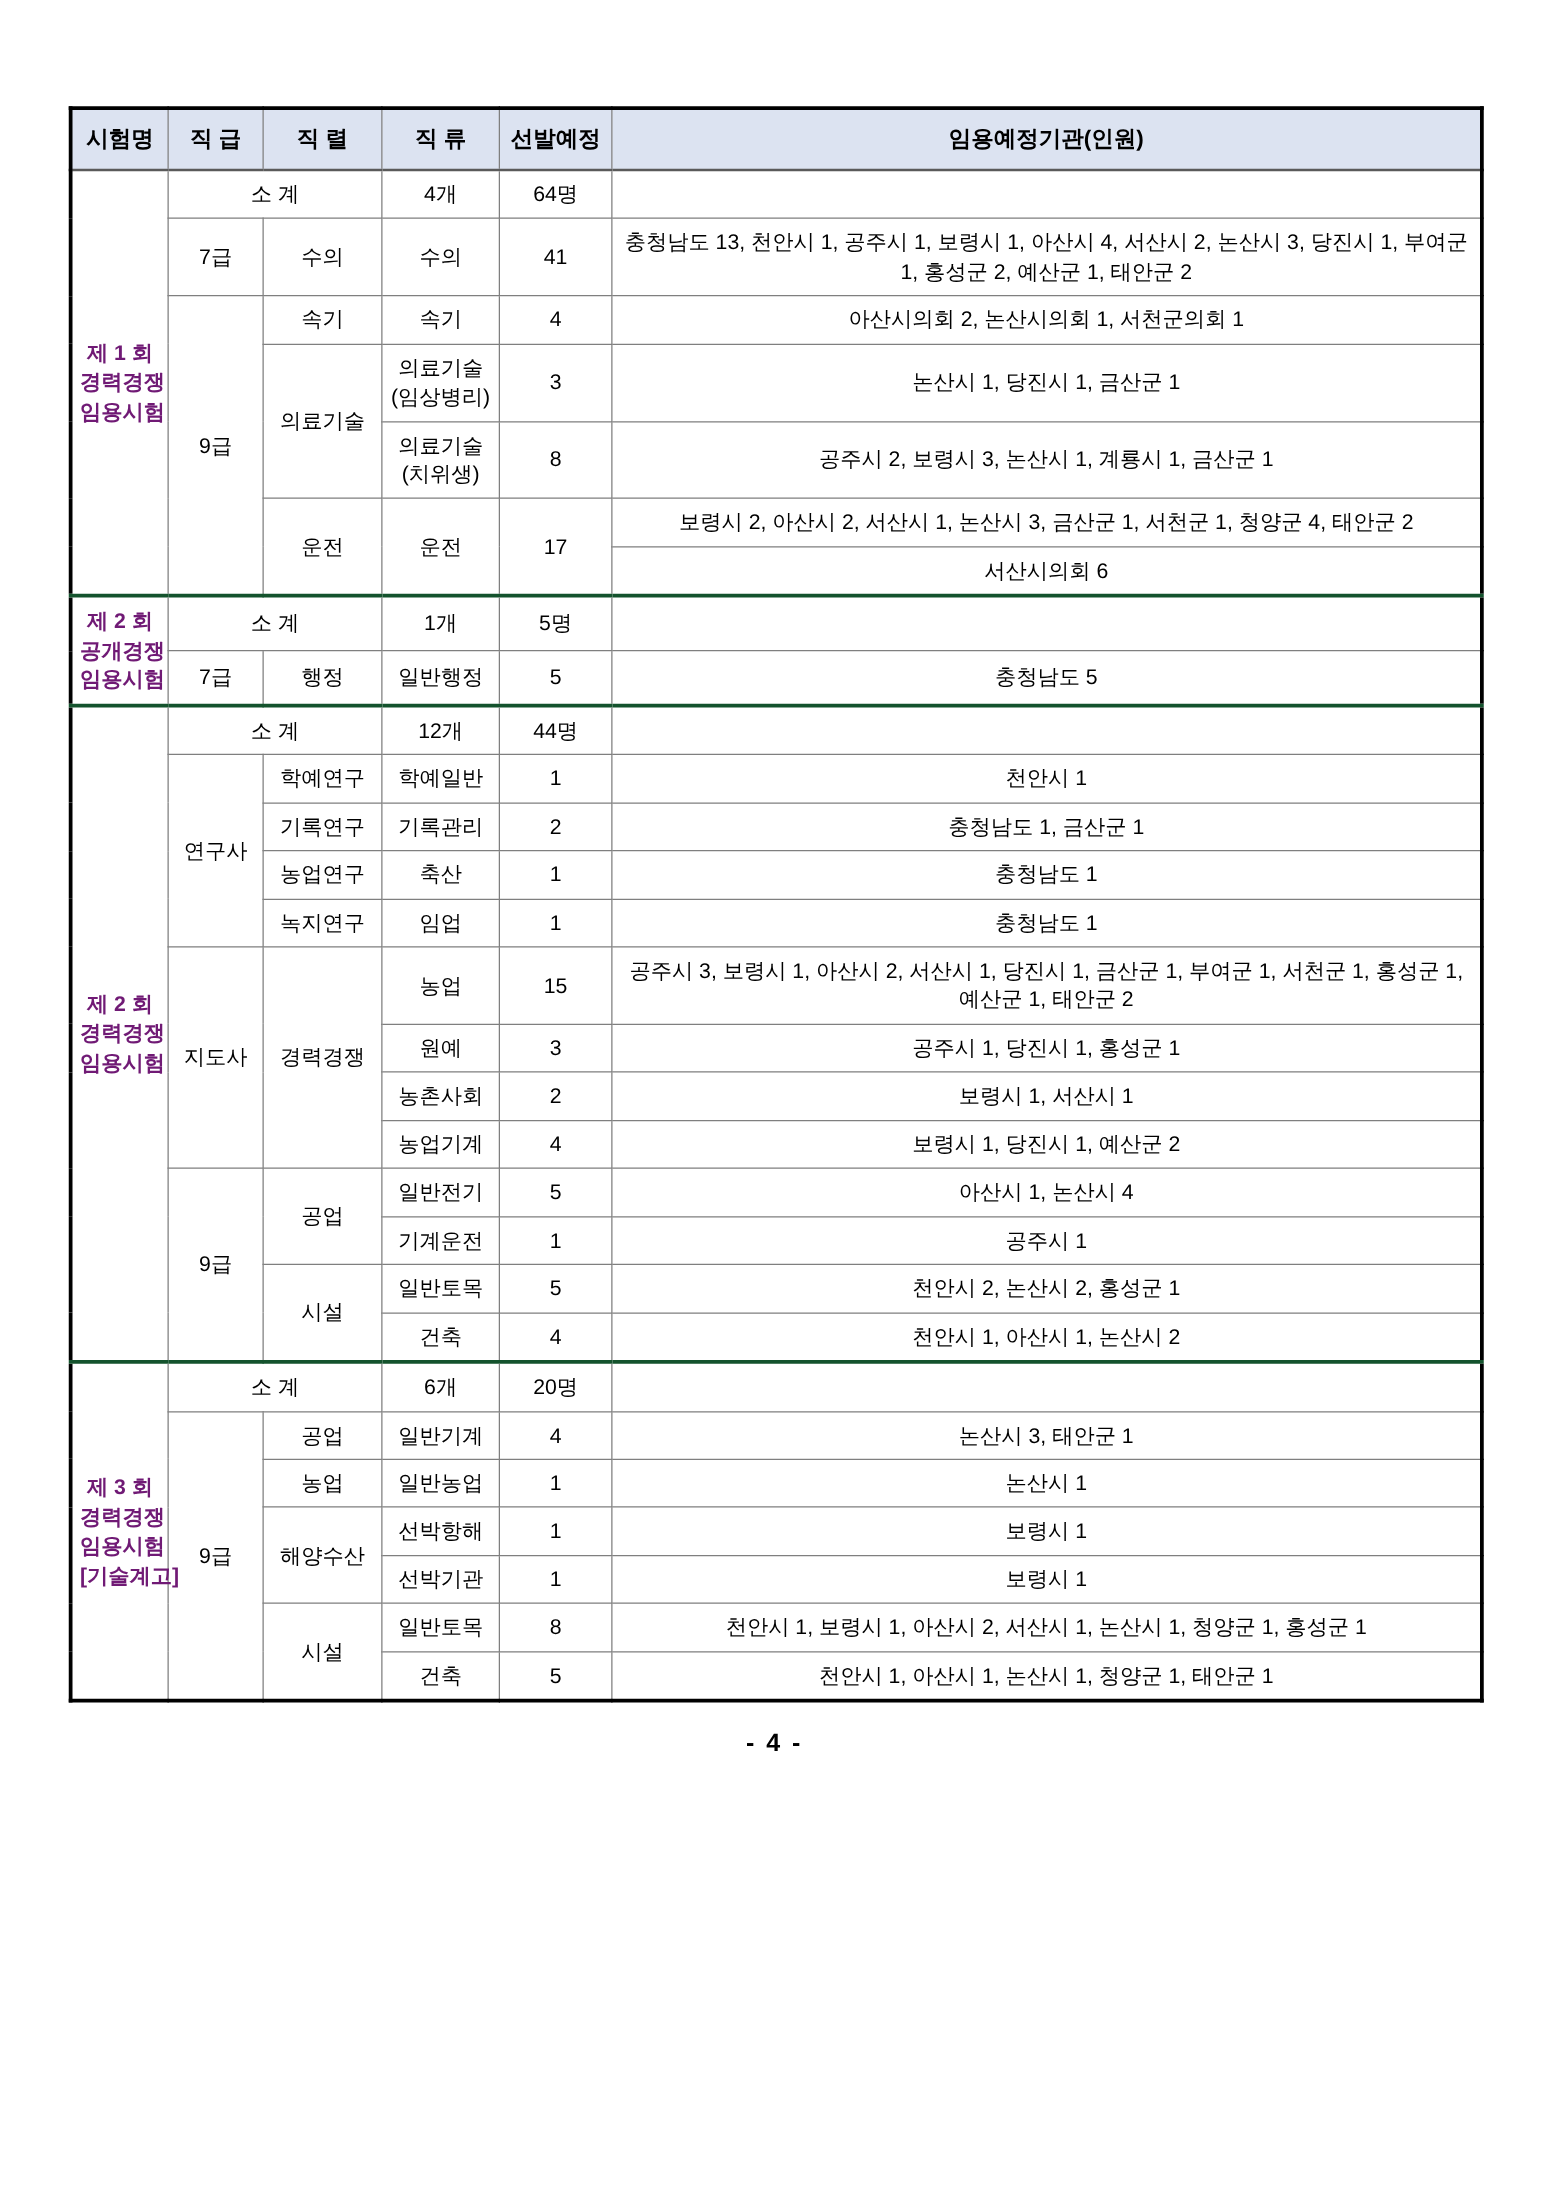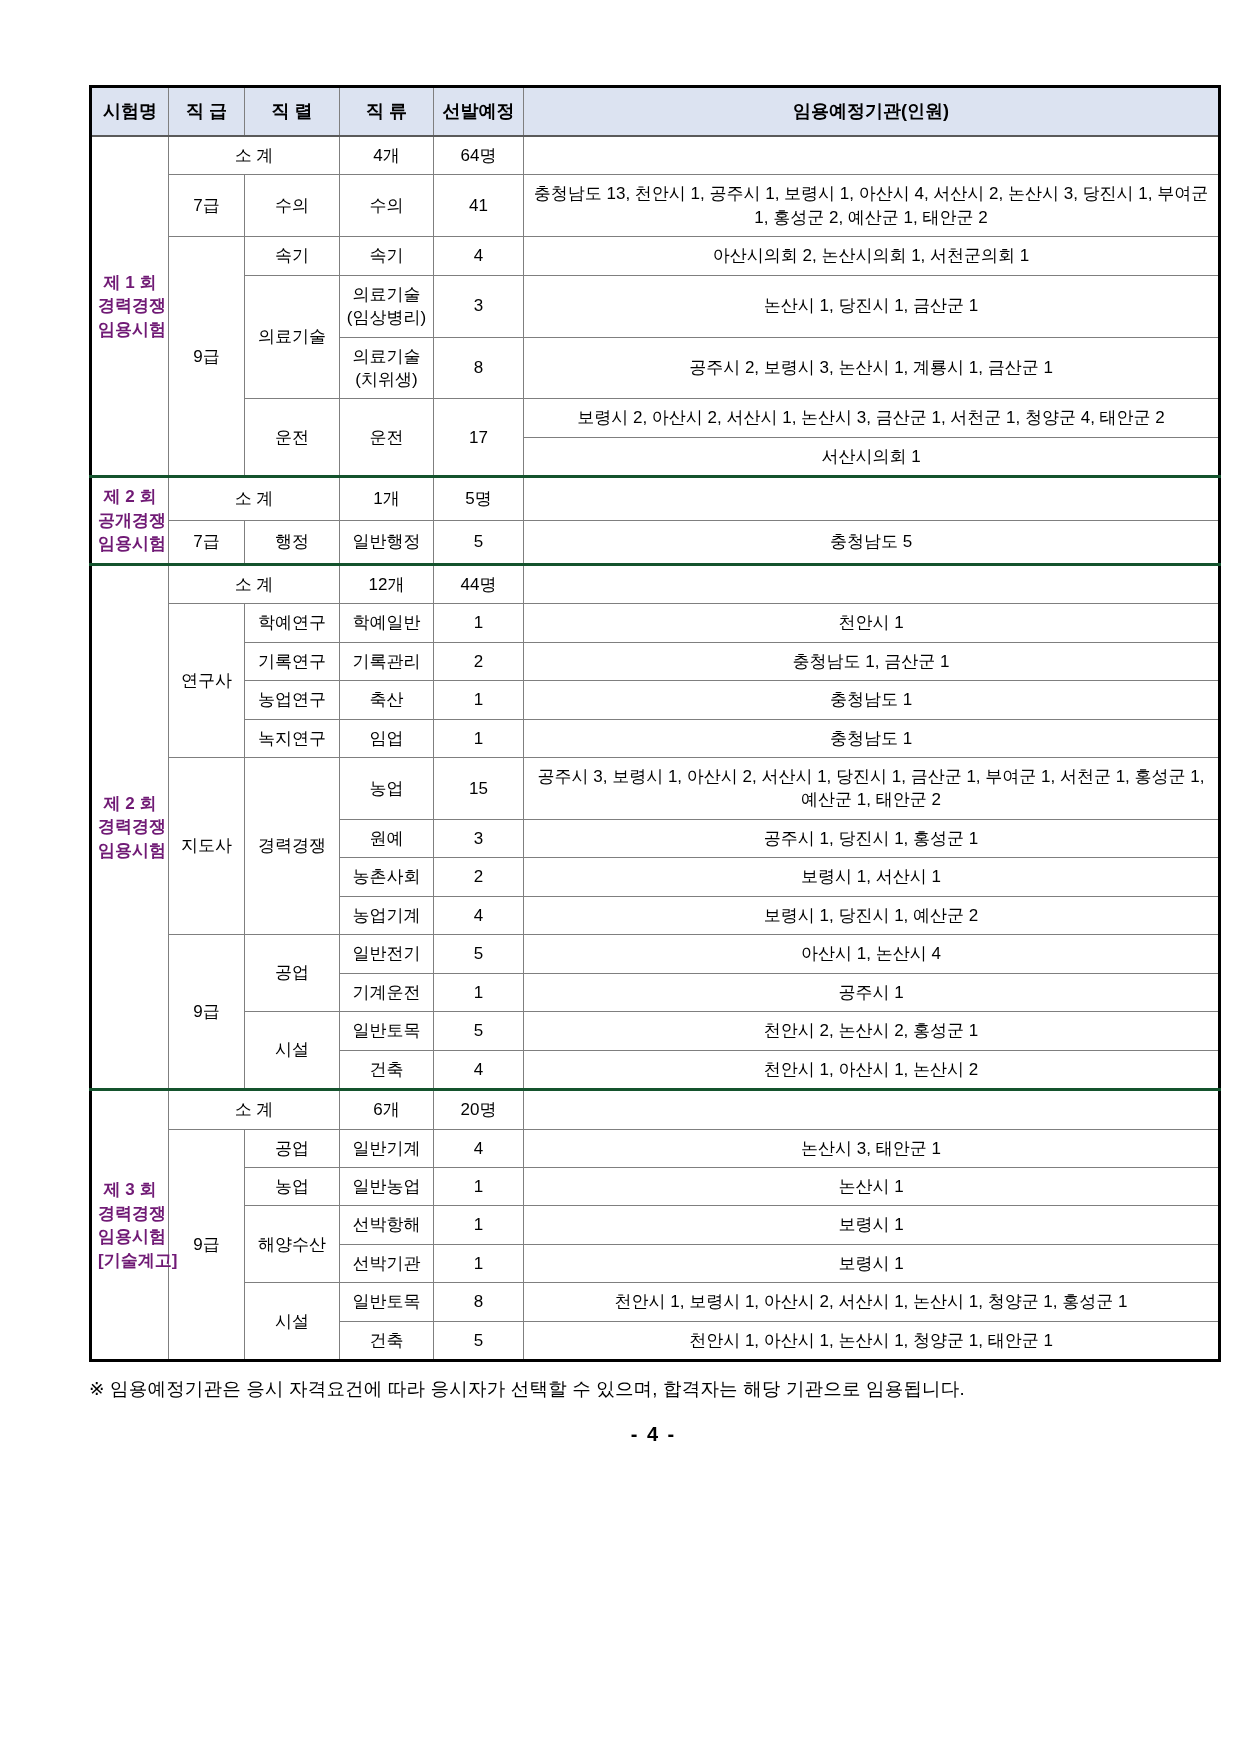--- a/index.html
+++ b/index.html
@@ -5,21 +5,21 @@
   html,body{margin:0;padding:0;}
   body{
     width:1240px;
     min-height:1755px;
     background:#ffffff;
     font-family:"Liberation Sans","DejaVu Sans",sans-serif;
     color:#000;
     position:relative;
   }
   .page{
-    padding:85px 54px 0 89px;
+    padding:85px 54px 0 55px;
     box-sizing:border-box;
   }
   table.recruit{
     border-collapse:collapse;
     table-layout:fixed;
     width:1129px;
     border:3px solid #000;
   }
   table.recruit th, table.recruit td{
     border:1px solid #7f7f7f;
@@ -134,21 +134,21 @@
           <td>8</td>
           <td class="agency">공주시 2, 보령시 3, 논산시 1, 계룡시 1, 금산군 1</td>
         </tr>
         <tr>
           <td rowspan="2">운전</td>
           <td rowspan="2">운전</td>
           <td rowspan="2">17</td>
           <td class="agency">보령시 2, 아산시 2, 서산시 1, 논산시 3, 금산군 1, 서천군 1, 청양군 4, 태안군 2</td>
         </tr>
         <tr>
-          <td class="agency">서산시의회 1</td>
+          <td class="agency">서산시의회 6</td>
         </tr>
         <tr class="secstart">
           <td rowspan="2" class="section">제 2 회
 공개경쟁
 임용시험</td>
           <td colspan="2" class="subtotal">소 계</td>
           <td class="subtotal">1개</td>
           <td class="subtotal">5명</td>
           <td class="agency"></td>
         </tr>
@@ -279,17 +279,16 @@
           <td class="agency">천안시 1, 보령시 1, 아산시 2, 서산시 1, 논산시 1, 청양군 1, 홍성군 1</td>
         </tr>
         <tr>
           <td>건축</td>
           <td>5</td>
           <td class="agency">천안시 1, 아산시 1, 논산시 1, 청양군 1, 태안군 1</td>
         </tr>
       </tbody>
   </table>
 
-  <p class="footnote">※ 임용예정기관은 응시 자격요건에 따라 응시자가 선택할 수 있으며, 합격자는 해당 기관으로 임용됩니다.</p>
 
   <div class="pageno">- 4 -</div>
 
 </div>
 
 </body></html>

